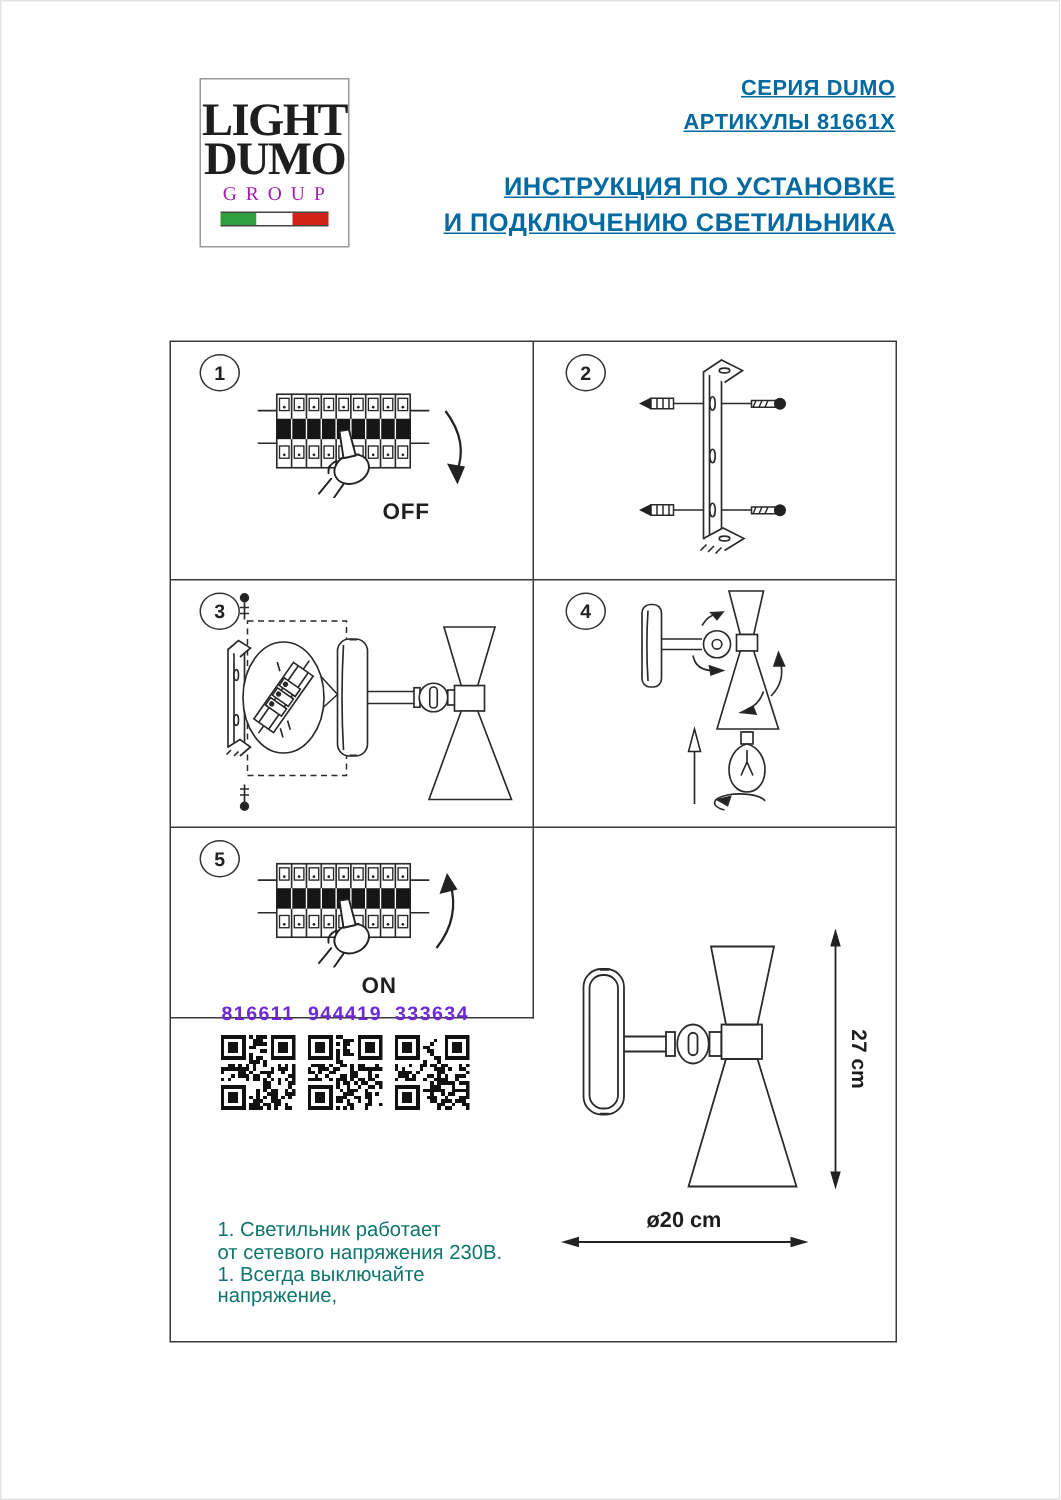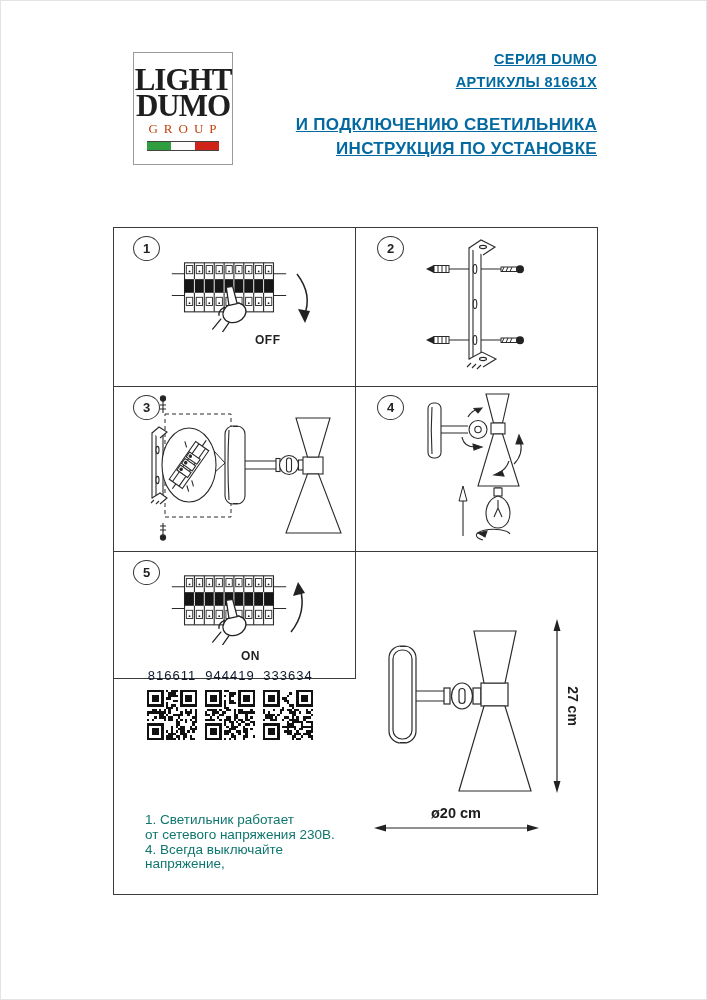--- a/index.html
+++ b/index.html
@@ -5,46 +5,46 @@
   html,body{margin:0;padding:0;background:#fff;}
   .page{position:relative;width:707px;height:1000px;background:#fff;overflow:hidden;
         font-family:"Liberation Sans","DejaVu Sans",sans-serif;color:var(--text,#2b2b2b);
         box-shadow:inset 0 0 0 1px #e3e3e3;}
   
   .logo{position:absolute;left:113px;top:52px;width:100px;height:113px;border:1px solid #9a9a9a;
         background:#fff;text-align:center;box-sizing:border-box;padding-top:14px;margin-left:20px;}
   .logo .l1,.logo .l2{font-family:"Liberation Serif","DejaVu Serif",serif;font-weight:700;
         font-size:31px;line-height:26px;letter-spacing:-1px;color:#1e1e1e;}
   .logo .l3{font-family:"Liberation Serif","DejaVu Serif",serif;font-size:13px;line-height:15px;
-        letter-spacing:6px;margin-left:5px;color:#c2410c;margin-top:2px;}
+        letter-spacing:6px;margin-left:5px;color:#a21caf;margin-top:2px;}
   .flag{width:72px;height:8px;margin:5px auto 0;border-top:1px solid #444;border-bottom:1px solid #444;
         display:flex;}
   .flag span{flex:1;}
   .flag .g{background:var(--flag-green,#2f9e3e);}
   .flag .w{background:#fdfdfd;}
   .flag .r{background:var(--flag-red,#cf2317);}
   .head-text{position:absolute;right:110px;top:48px;text-align:right;color:#0369a1;text-decoration:underline;}
   .head-text .series,.head-text .arts{font-size:14.5px;font-weight:700;letter-spacing:.4px;line-height:23px;}
   .head-text .title{font-size:17px;font-weight:700;letter-spacing:.3px;line-height:24px;margin-top:19px;}
   
   .grid{position:absolute;left:113px;top:227px;width:483px;height:666px;border:1px solid #3a3a3a;}
   .gline{position:absolute;background:#3a3a3a;}
   .v1{left:241px;top:0;width:1px;height:451px;}
   .h1{left:0;top:158px;width:483px;height:1px;}
   .h2{left:0;top:323px;width:483px;height:1px;}
   .h3{left:0;top:450px;width:242px;height:1px;}
   .panel-svg{position:absolute;}
   .stepnum{position:absolute;width:25px;height:23px;border:1.3px solid #333;border-radius:50%;
         display:flex;align-items:center;justify-content:center;font-size:13px;font-weight:700;color:#222;
         background:#fff;}
-  .switch-label{position:absolute;font-size:12px;font-weight:700;color:#1f1f1f;letter-spacing:.5px;}
+  .switch-label{position:absolute;font-size:15px;font-weight:700;color:#1f1f1f;letter-spacing:.5px;}
   
   .codes{position:absolute;left:33px;top:440px;display:flex;gap:8px;}
   .code-col{width:50px;text-align:center;}
-  .code-label{font-size:13px;font-weight:400;letter-spacing:1px;color:#0f172a;margin-bottom:7px;white-space:nowrap;}
+  .code-label{font-size:13px;font-weight:700;letter-spacing:1px;color:#6d28d9;margin-bottom:7px;white-space:nowrap;}
   .qr{width:50px;height:50px;}
   .notes{position:absolute;left:31px;top:585px;width:210px;font-size:13.5px;line-height:14.8px;color:#0f766e;}
   svg{display:block;}
   svg text{font-family:"Liberation Sans","DejaVu Sans",sans-serif;}
 </style>
 </head>
 <body>
 
 <div class="page">
 
@@ -56,22 +56,22 @@
       <span class="g"></span>
         <span class="w"></span>
         <span class="r"></span>
     </div>
   </div>
 
   <div class="head-text">
     <div class="series">СЕРИЯ DUMO</div>
     <div class="arts">АРТИКУЛЫ 81661X</div>
     <div class="title">
+      <div>ИНСТРУКЦИЯ ПО УСТАНОВКЕ</div>
       <div>И ПОДКЛЮЧЕНИЮ СВЕТИЛЬНИКА</div>
-      <div>ИНСТРУКЦИЯ ПО УСТАНОВКЕ</div>
     </div>
   </div>
 
   <div class="grid">
     <div class="gline v1"></div>
     <div class="gline h1"></div>
     <div class="gline h2"></div>
     <div class="gline h3"></div>
 
     <div class="stepnum" style="left:19px;top:8px">1</div>
@@ -716,21 +716,21 @@
               <rect x="1" y="15" width="5" height="5" fill="#fff"></rect>
               <rect x="2" y="16" width="3" height="3" fill="#111"></rect>
             </svg>
           </div>
       </div>
     </div>
 
     <div class="notes">
       <div>1. Светильник работает</div>
       <div>от сетевого напряжения 230В.</div>
-      <div>4. Всегда выключайте напряжение,</div>
+      <div>1. Всегда выключайте напряжение,</div>
     </div>
 
     <svg class="panel-svg" style="left:242px;top:324px" width="241" height="342" viewBox="0 0 241 342">
       <g stroke="#2a2a2a" stroke-width="1.2" fill="none">
 
         <rect x="33" y="94" width="27" height="97" rx="12" fill="#fff"></rect>
         <rect x="37" y="98" width="19" height="89" rx="9"></rect>
         <path d="M44,94.5 h6 M44,190.5 h6"></path>
 
         <path d="M60,139 H88 M60,149 H88"></path>

